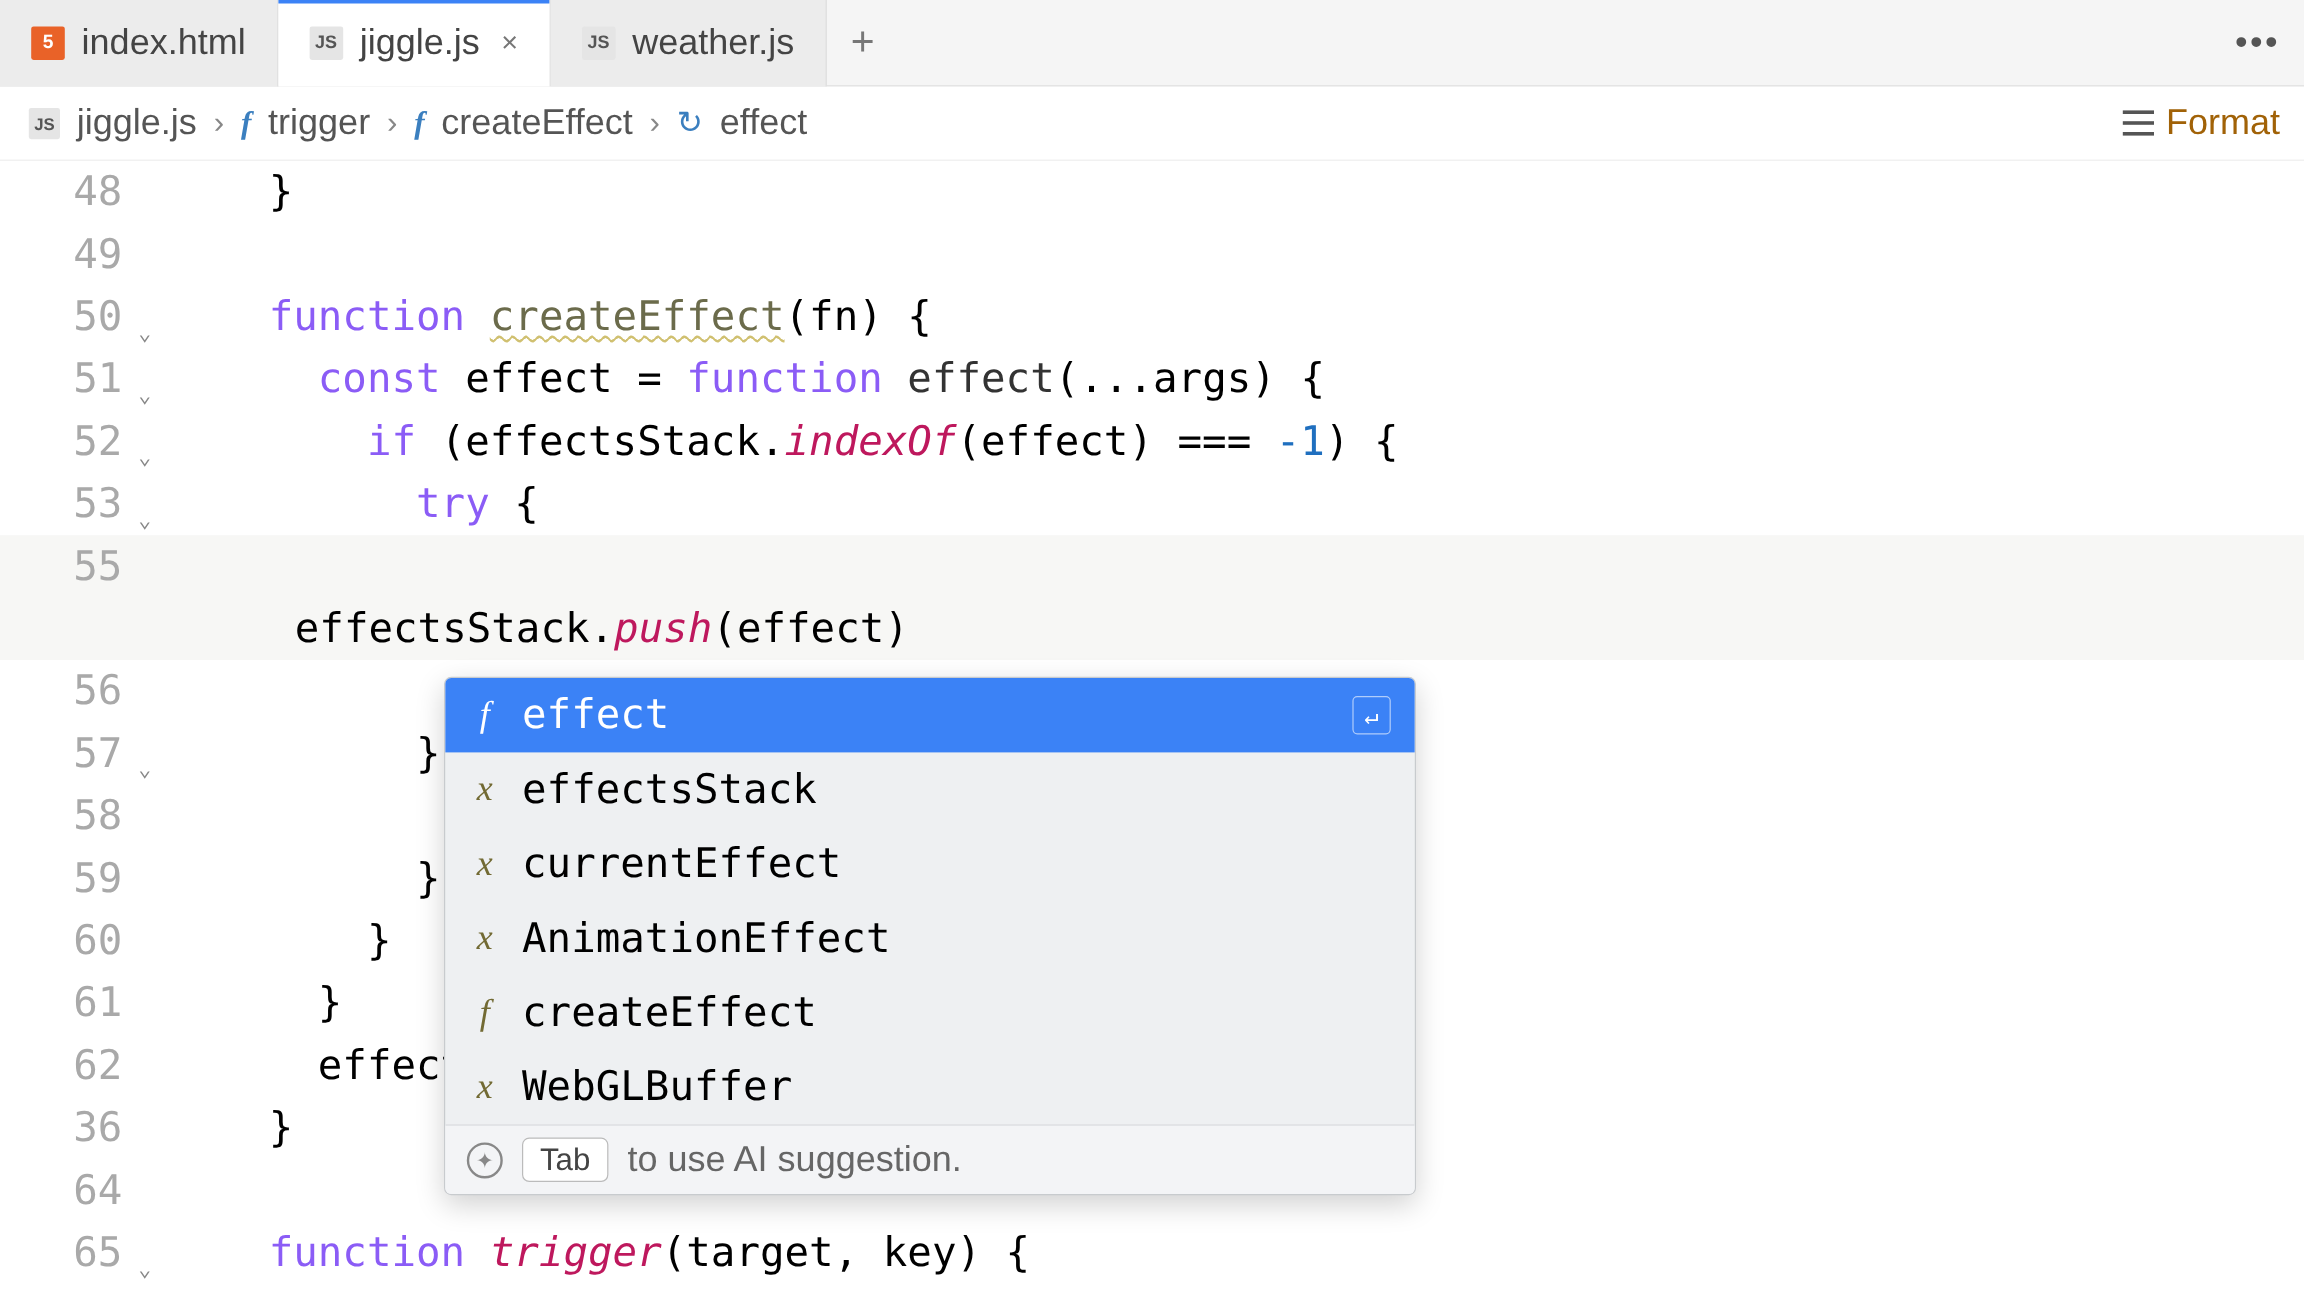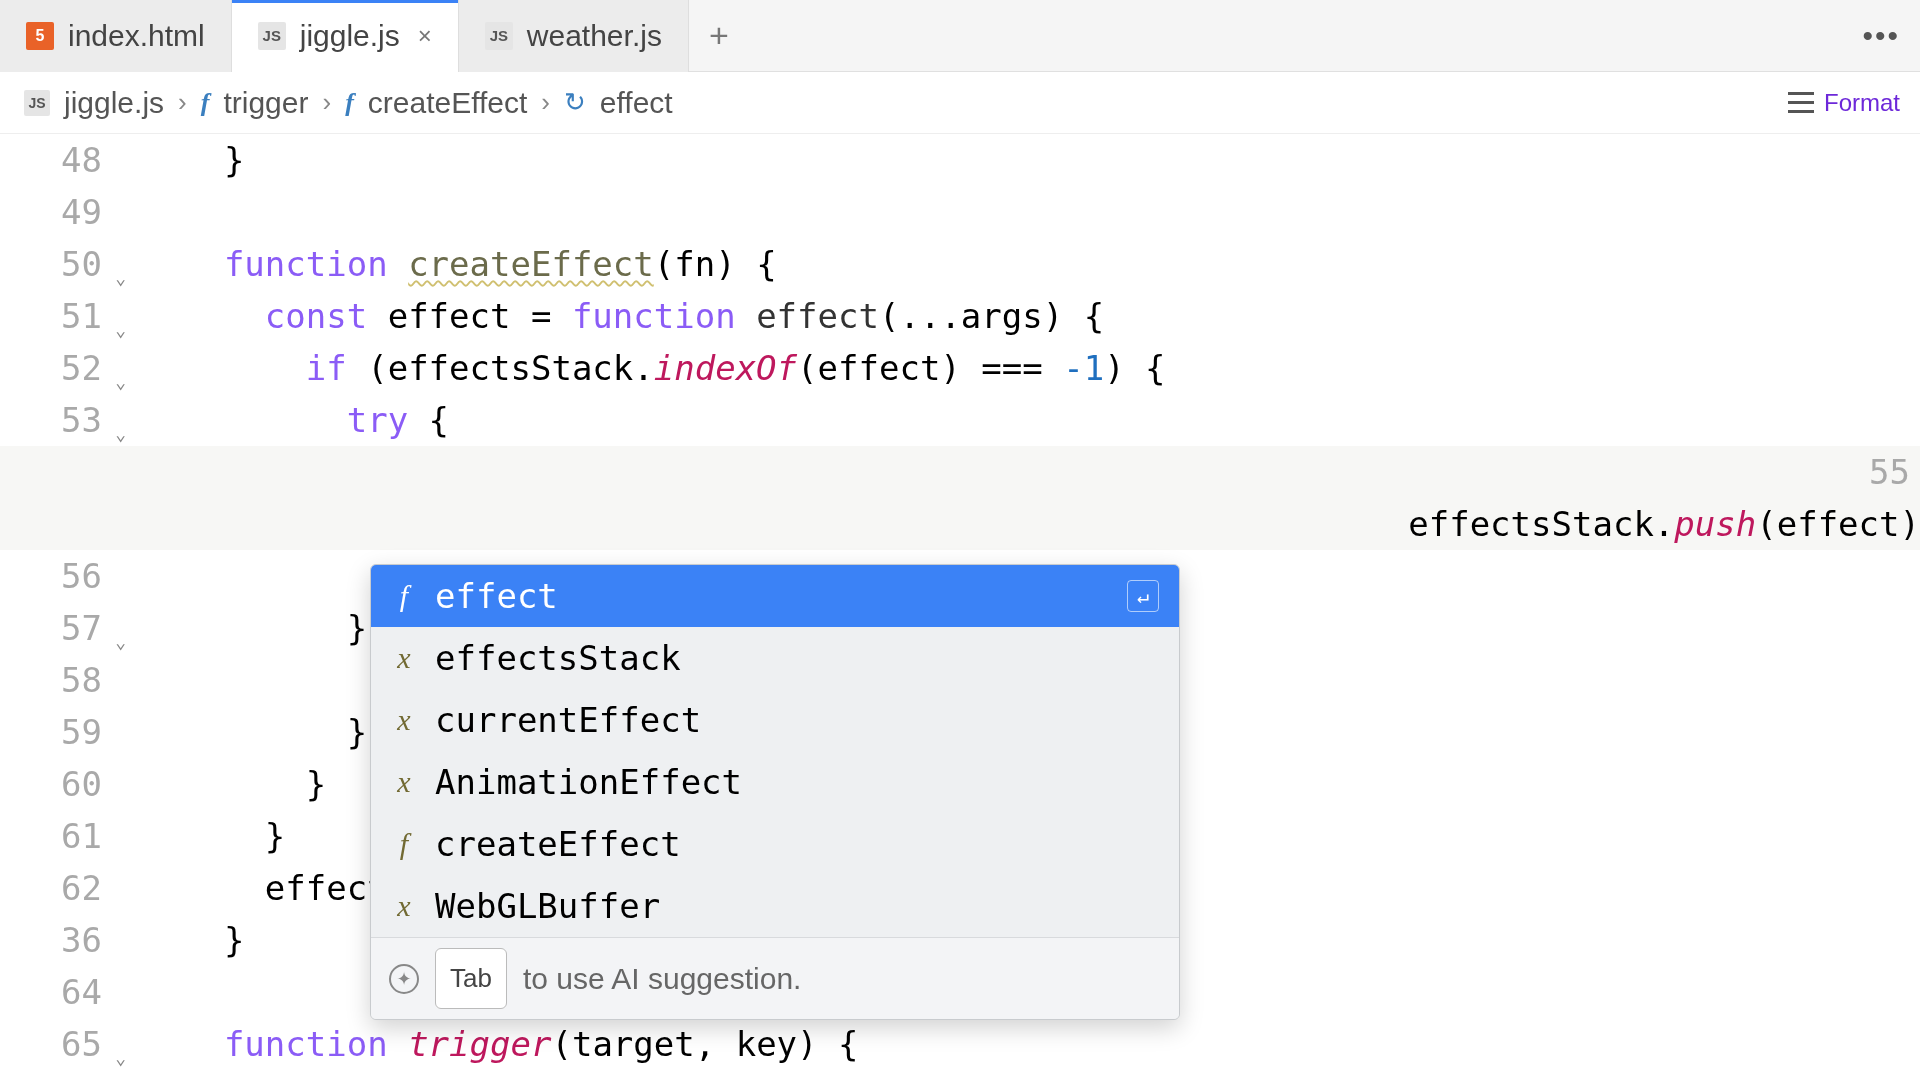--- a/index.html
+++ b/index.html
@@ -76,41 +76,41 @@
     border-bottom:1px solid #eee;
     position:relative;
   }
   .breadcrumb .file-icon { width:26px; height:26px; font-size:14px; }
   .crumb-sep { color:#888; font-size:26px; }
   .crumb-fn { color:#3b7fbf; font-style:italic; font-family: serif; font-size:26px; font-weight:bold;}
   .crumb-refresh { color:#3b7fbf; font-size:26px; }
   .format-btn {
     position:absolute; right:20px; top:0; height:62px;
     display:flex; align-items:center; gap:10px;
-    font-size:24px; color:#6d28d9;
+    font-size:30px; color:#a16207;
   }
   .format-btn .list-icon {
     width:26px; height:22px;
     display:inline-block;
     background:
       linear-gradient(#555,#555) 0 0/100% 3px no-repeat,
       linear-gradient(#555,#555) 0 9px/100% 3px no-repeat,
       linear-gradient(#555,#555) 0 18px/100% 3px no-repeat;
   }
 
   
   .editor {
     position:relative;
     font-family: "Menlo", "Consolas", monospace;
     font-size: 34px;
     line-height: 52px;
   }
   .line {
     display:flex;
-    align-items:flex-end;
+    align-items:flex-start;
   }
   .gutter {
     width: 112px;
     text-align: right;
     color: #a9a9a9;
     padding-right: 10px;
     position:relative;
     user-select:none;
   }
   .fold {
@@ -191,21 +191,21 @@
   .ac-footer .sparkle {
     width:30px; height:30px;
     border:2px solid #888;
     border-radius:50%;
     display:flex; align-items:center; justify-content:center;
     font-size:18px; color:#888;
   }
   .ac-footer .tabkey {
     border:1px solid #bbb;
     border-radius:6px;
-    padding:14px 14px;
+    padding:2px 14px;
     font-size:26px;
     background:#fff;
     color:#444;
   }
 </style>
 </head>
 <body>
 
 <div class="tab-bar">
   <div id="tabs-mount" style="display: flex;">

